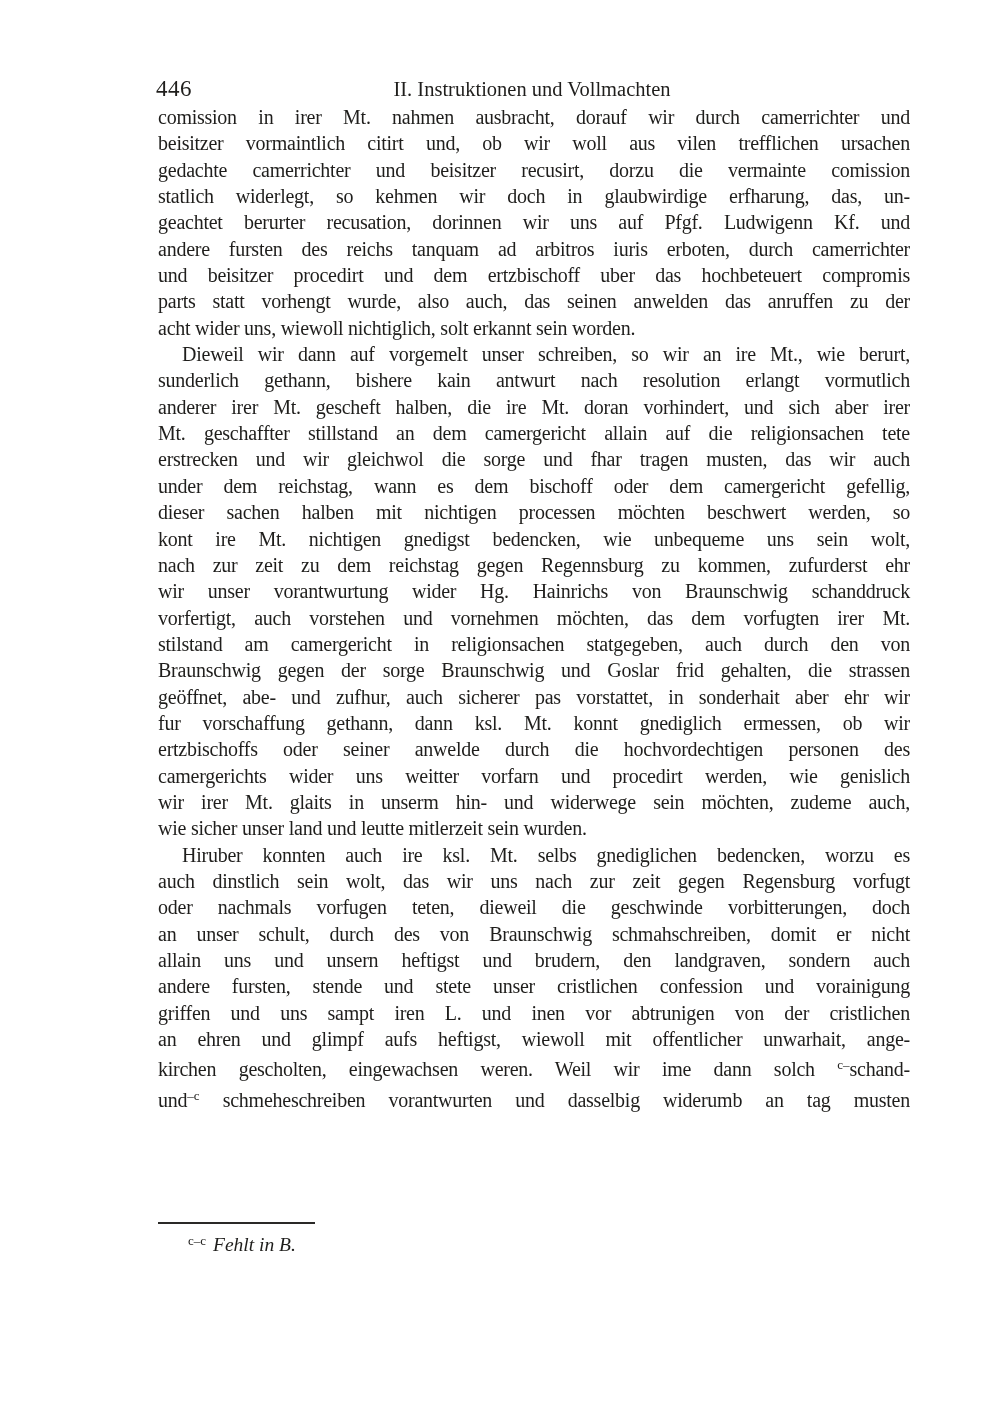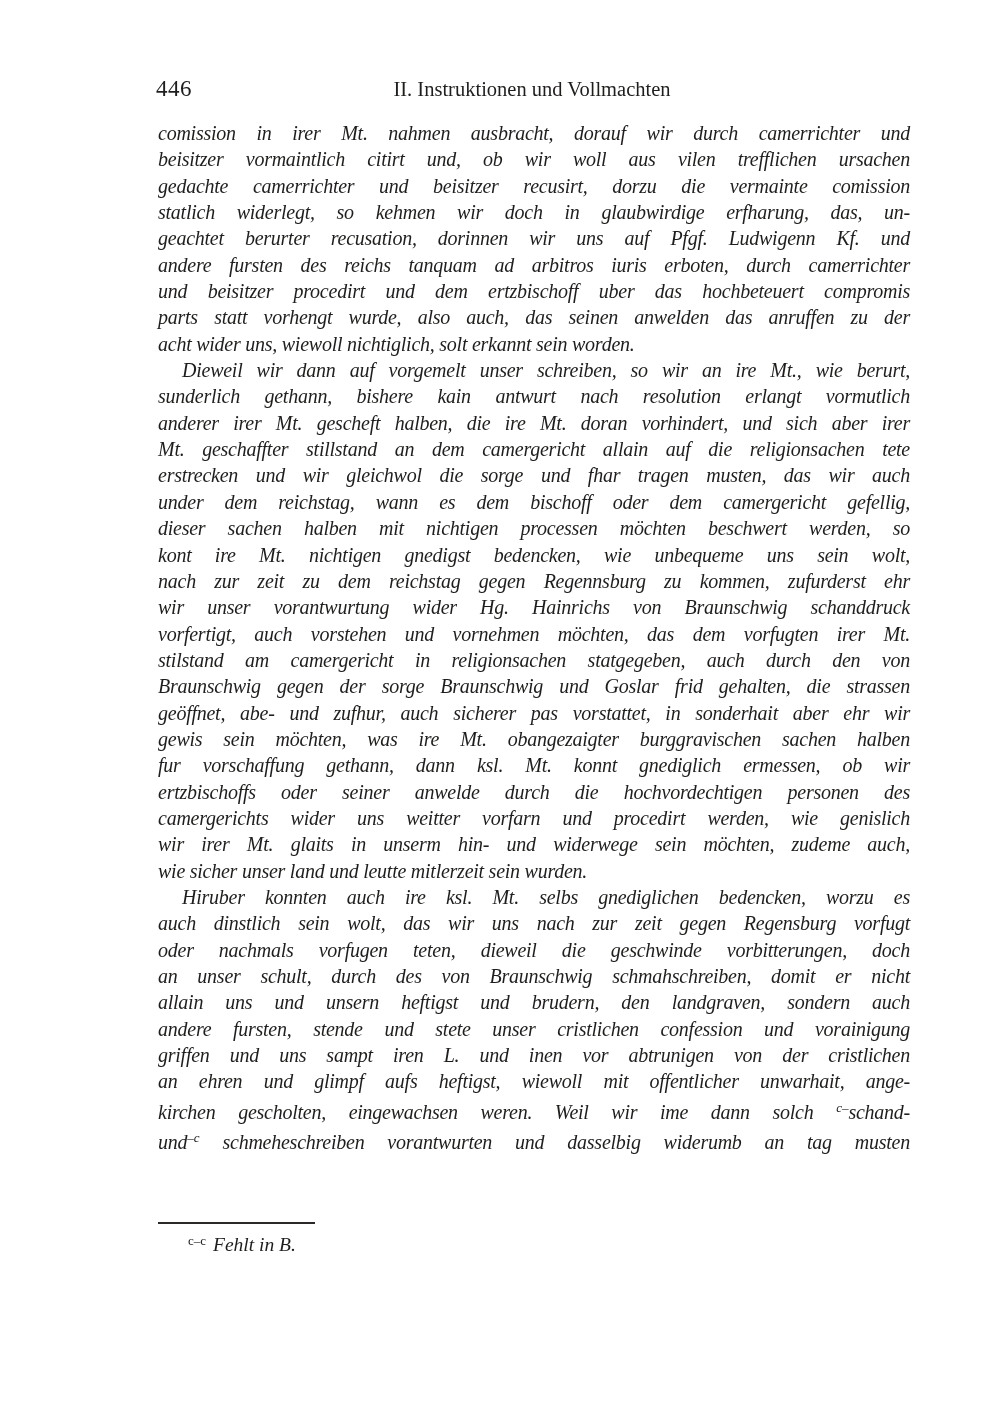--- a/index.html
+++ b/index.html
@@ -11,22 +11,22 @@
     overflow: hidden;
   }
   .page { position: absolute; inset: 0; background: #ffffff; }
 
   
   .pagehead { position: absolute; left: 144px; top: 76px; width: 752px; height: 30px; margin-left: 12px; }
   .pagenum  { position: absolute; left: 0; top: 0; font-size: 23px; letter-spacing: 0.5px; }
   .runhead  { position: absolute; left: 0; right: 0; top: 2px; text-align: center; font-size: 20.5px; }
 
   
-  .bodytext { position: absolute; left: 158px; top: 120px; width: 752px;
-              font-size: 20px; line-height: 26.35px; letter-spacing: -0.25px; font-style: italic; }
+  .bodytext { position: absolute; left: 158px; top: 104px; width: 752px;
+              font-size: 20px; line-height: 26.35px; letter-spacing: -0.25px; }
   .tline    { text-align: justify; text-align-last: justify; }
   .tline.indent  { text-indent: 24px; }
   .tline.endline { text-align-last: left; }
   .supmark  { font-size: 13px; vertical-align: 7px; letter-spacing: 0; }
 
   
   .footnote { position: absolute; left: 158px; top: 1222px; width: 752px; }
   .fnrule   { width: 157px; height: 2px; background: #2a2927; }
   .fnline   { margin-top: 5px; padding-left: 30px; font-size: 19.5px; line-height: 24px; }
   .fnmark   { font-size: 13px; vertical-align: 6px; font-style: normal; }
@@ -59,21 +59,20 @@
       <div class="tline">erstrecken und wir gleichwol die sorge und fhar tragen musten, das wir auch</div>
       <div class="tline">under dem reichstag, wann es dem bischoff oder dem camergericht gefellig,</div>
       <div class="tline">dieser sachen halben mit nichtigen processen möchten beschwert werden, so</div>
       <div class="tline">kont ire Mt. nichtigen gnedigst bedencken, wie unbequeme uns sein wolt,</div>
       <div class="tline">nach zur zeit zu dem reichstag gegen Regennsburg zu kommen, zufurderst ehr</div>
       <div class="tline">wir unser vorantwurtung wider Hg. Hainrichs von Braunschwig schanddruck</div>
       <div class="tline">vorfertigt, auch vorstehen und vornehmen möchten, das dem vorfugten irer Mt.</div>
       <div class="tline">stilstand am camergericht in religionsachen statgegeben, auch durch den von</div>
       <div class="tline">Braunschwig gegen der sorge Braunschwig und Goslar frid gehalten, die strassen</div>
       <div class="tline">geöffnet, abe- und zufhur, auch sicherer pas vorstattet, in sonderhait aber ehr wir</div>
-      <div class="tline">gewis sein möchten, was ire Mt. obangezaigter burggravischen sachen halben</div>
       <div class="tline">fur vorschaffung gethann, dann ksl. Mt. konnt gnediglich ermessen, ob wir</div>
       <div class="tline">ertzbischoffs oder seiner anwelde durch die hochvordechtigen personen des</div>
       <div class="tline">camergerichts wider uns weitter vorfarn und procedirt werden, wie genislich</div>
       <div class="tline">wir irer Mt. glaits in unserm hin- und widerwege sein möchten, zudeme auch,</div>
       <div class="tline endline">wie sicher unser land und leutte mitlerzeit sein wurden.</div>
       <div class="tline indent">Hiruber konnten auch ire ksl. Mt. selbs gnediglichen bedencken, worzu es</div>
       <div class="tline">auch dinstlich sein wolt, das wir uns nach zur zeit gegen Regensburg vorfugt</div>
       <div class="tline">oder nachmals vorfugen teten, dieweil die geschwinde vorbitterungen, doch</div>
       <div class="tline">an unser schult, durch des von Braunschwig schmahschreiben, domit er nicht</div>
       <div class="tline">allain uns und unsern heftigst und brudern, den landgraven, sondern auch</div>

